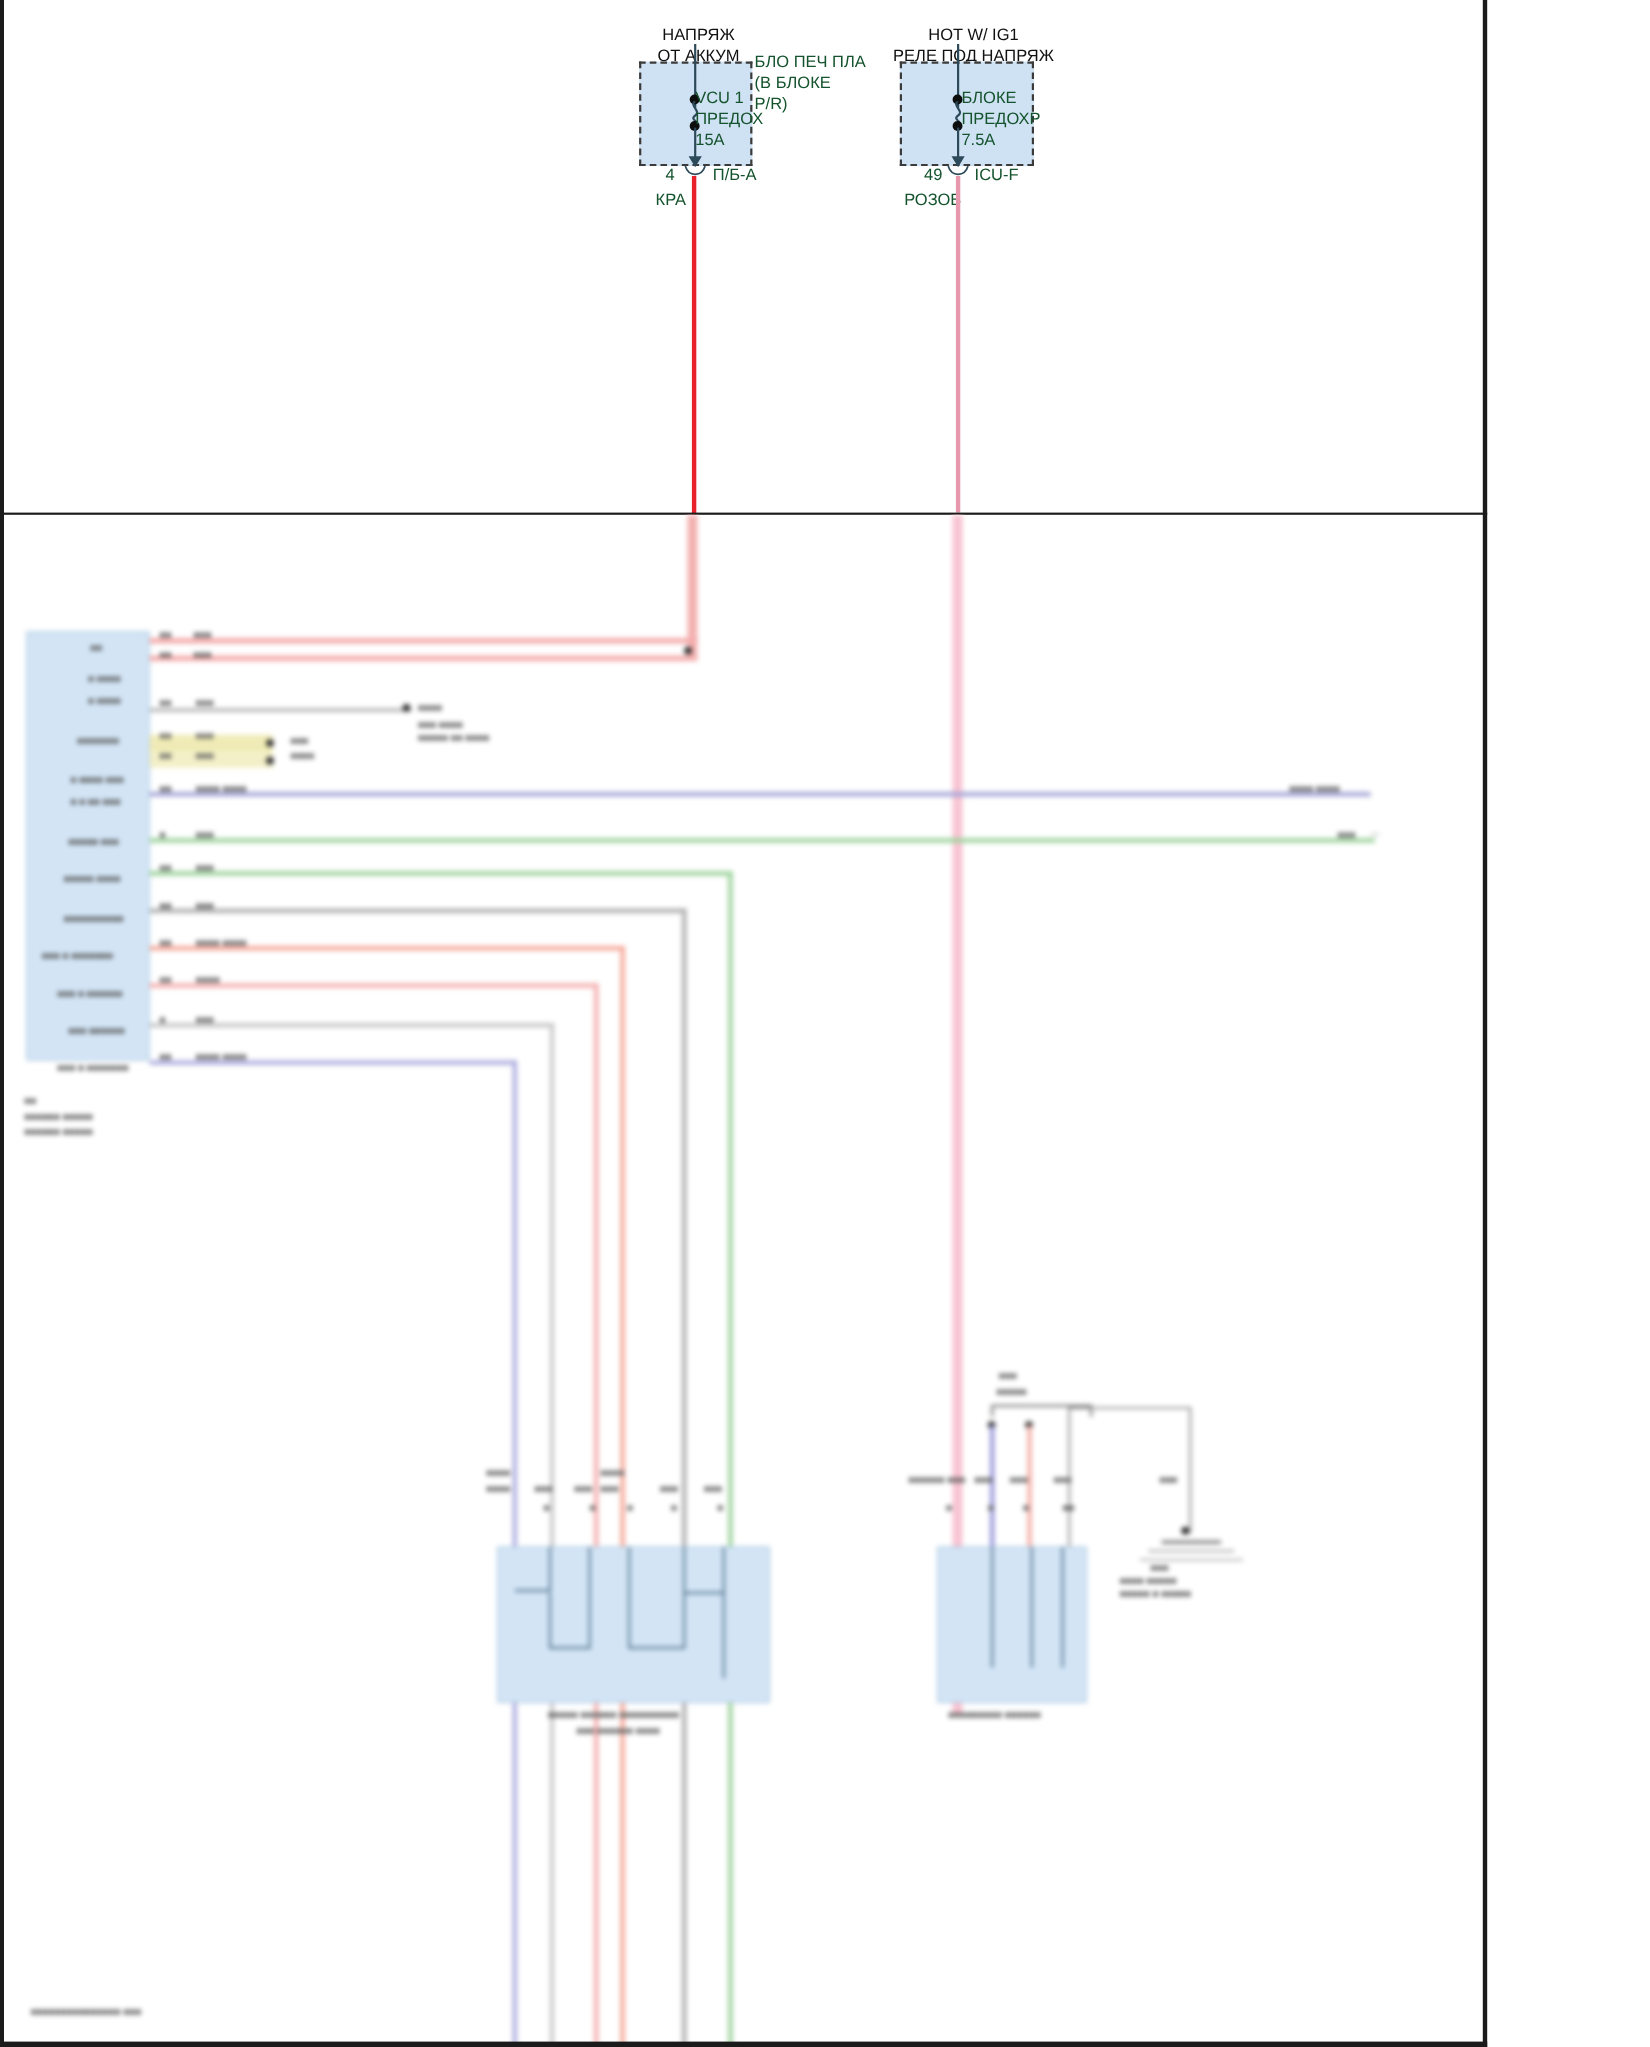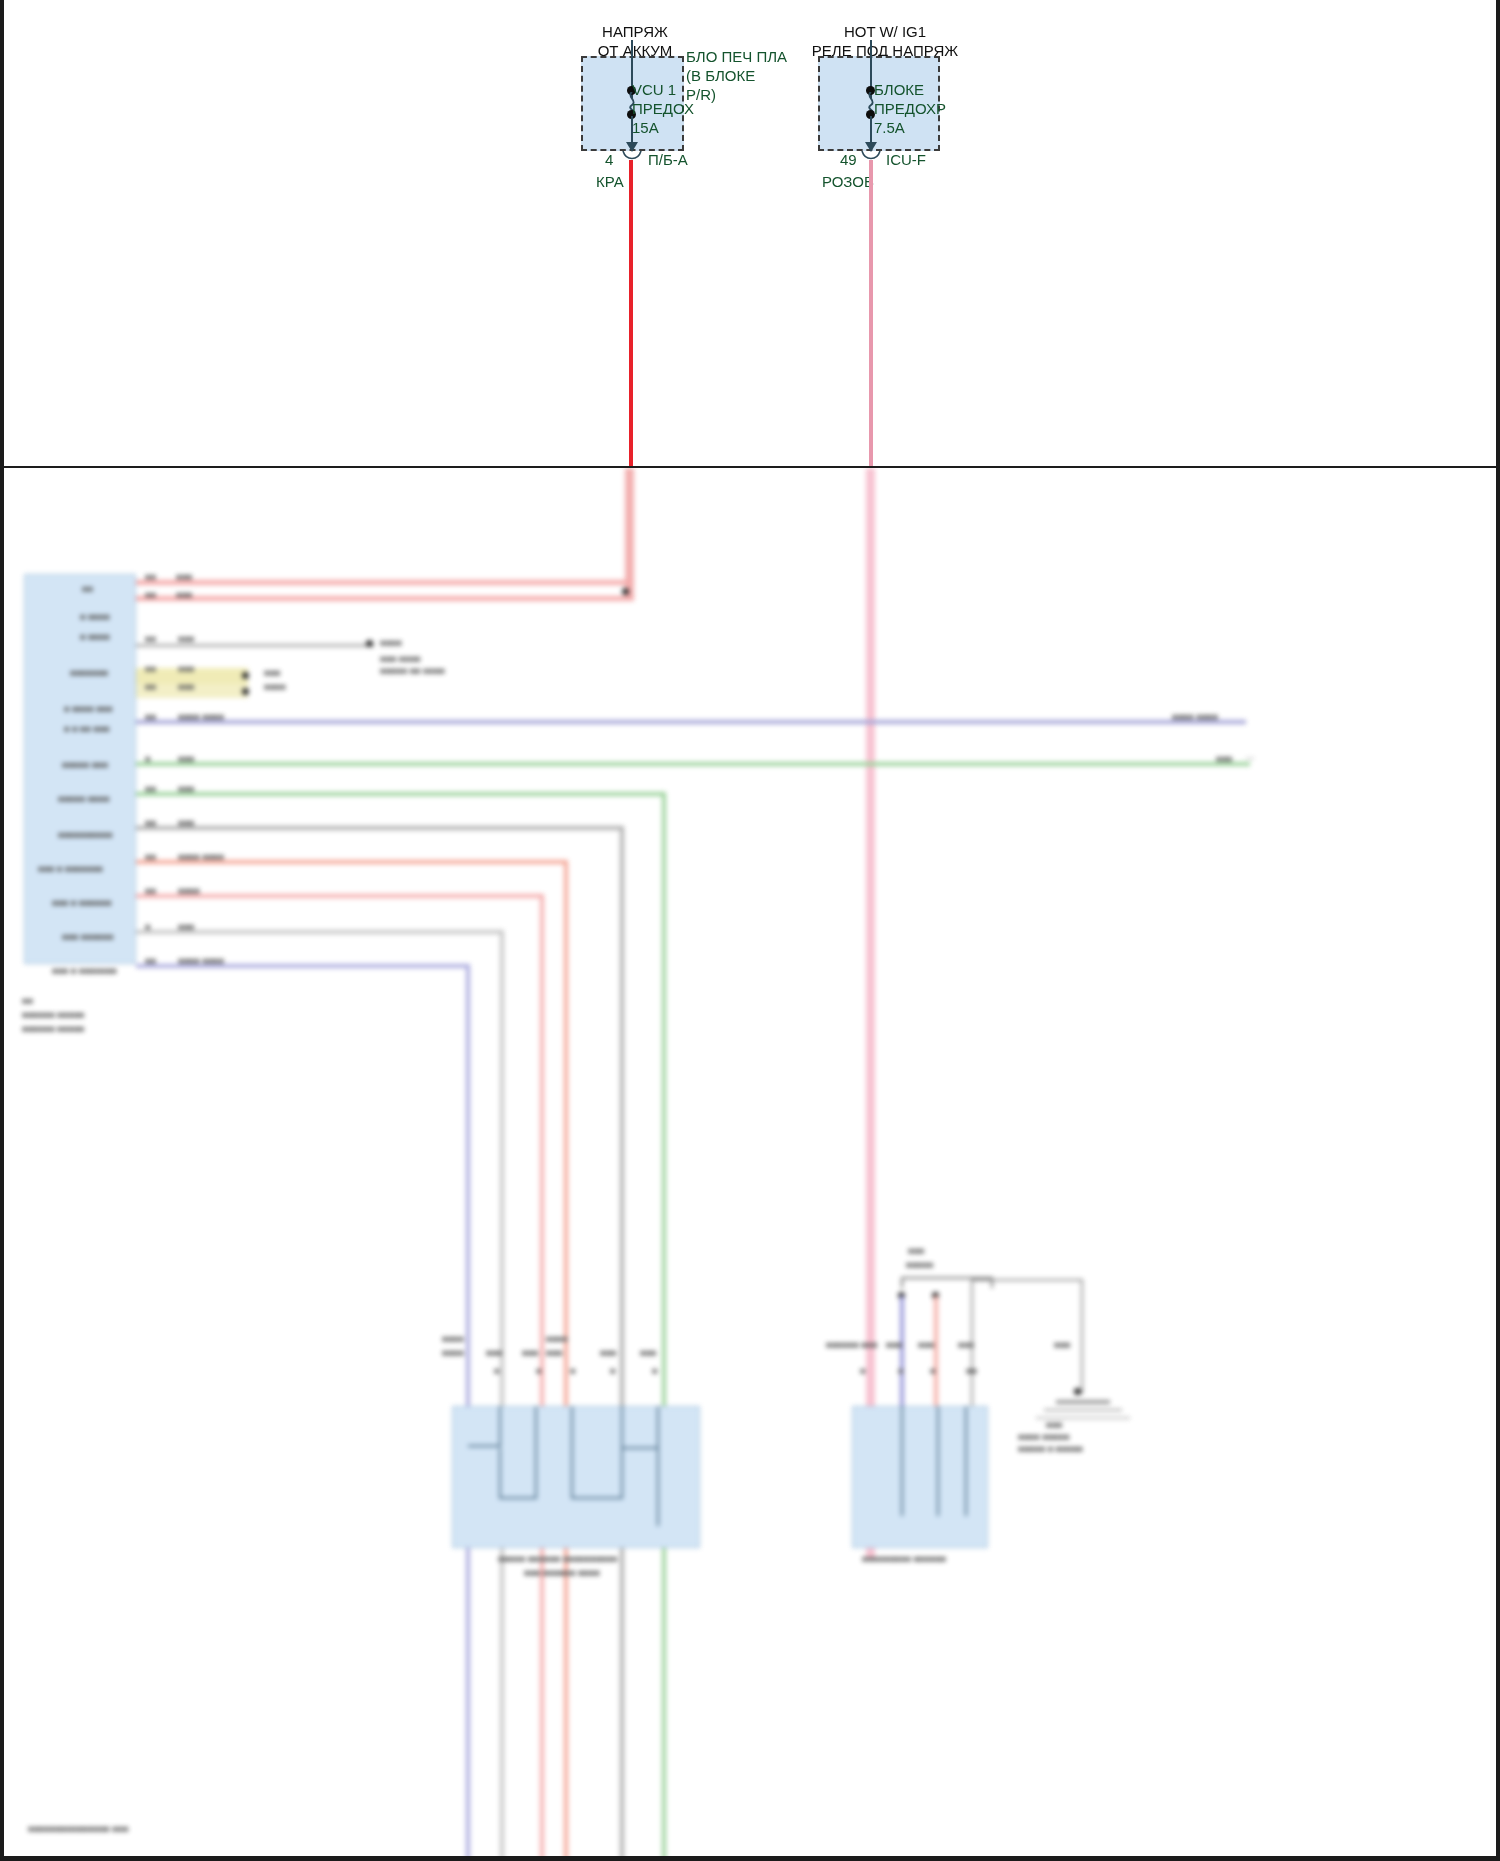--- a/index.html
+++ b/index.html
@@ -1,19 +1,19 @@
 <!DOCTYPE html>
 <html><head>
 <meta charset="utf-8">
 <style>
   html,body{margin:0;padding:0;background:#ffffff;}
   body{font-family:"Liberation Sans","DejaVu Sans",sans-serif;}
   #page{
     position:relative;
-    width:1500px;height:1861px;
+    width:1352px;height:1861px;
     background:#ffffff;
     overflow:hidden;
   }
   
   .frame-left,.frame-right,.frame-bottom,.frame-top-left,.frame-top-right{
     position:absolute;background:#1b1b1b;
   }
   .frame-left{left:0;top:0;width:4px;height:1861px;}
   .frame-right{right:0;top:0;width:4px;height:1861px;}
   .frame-bottom{left:0;bottom:0;width:1500px;height:5px;}

